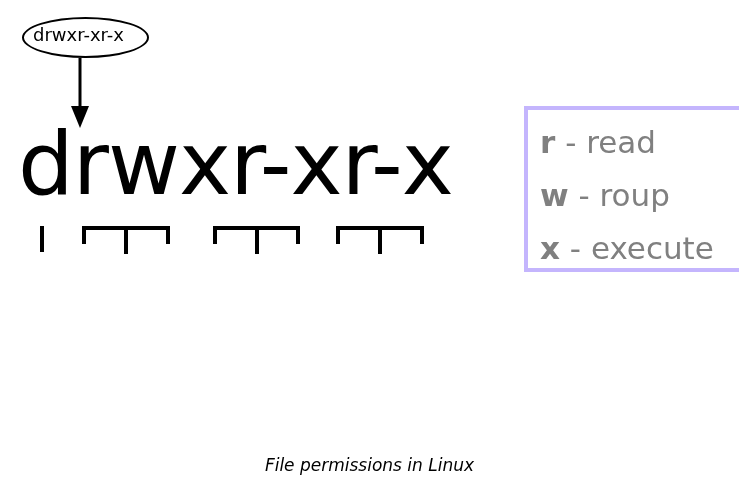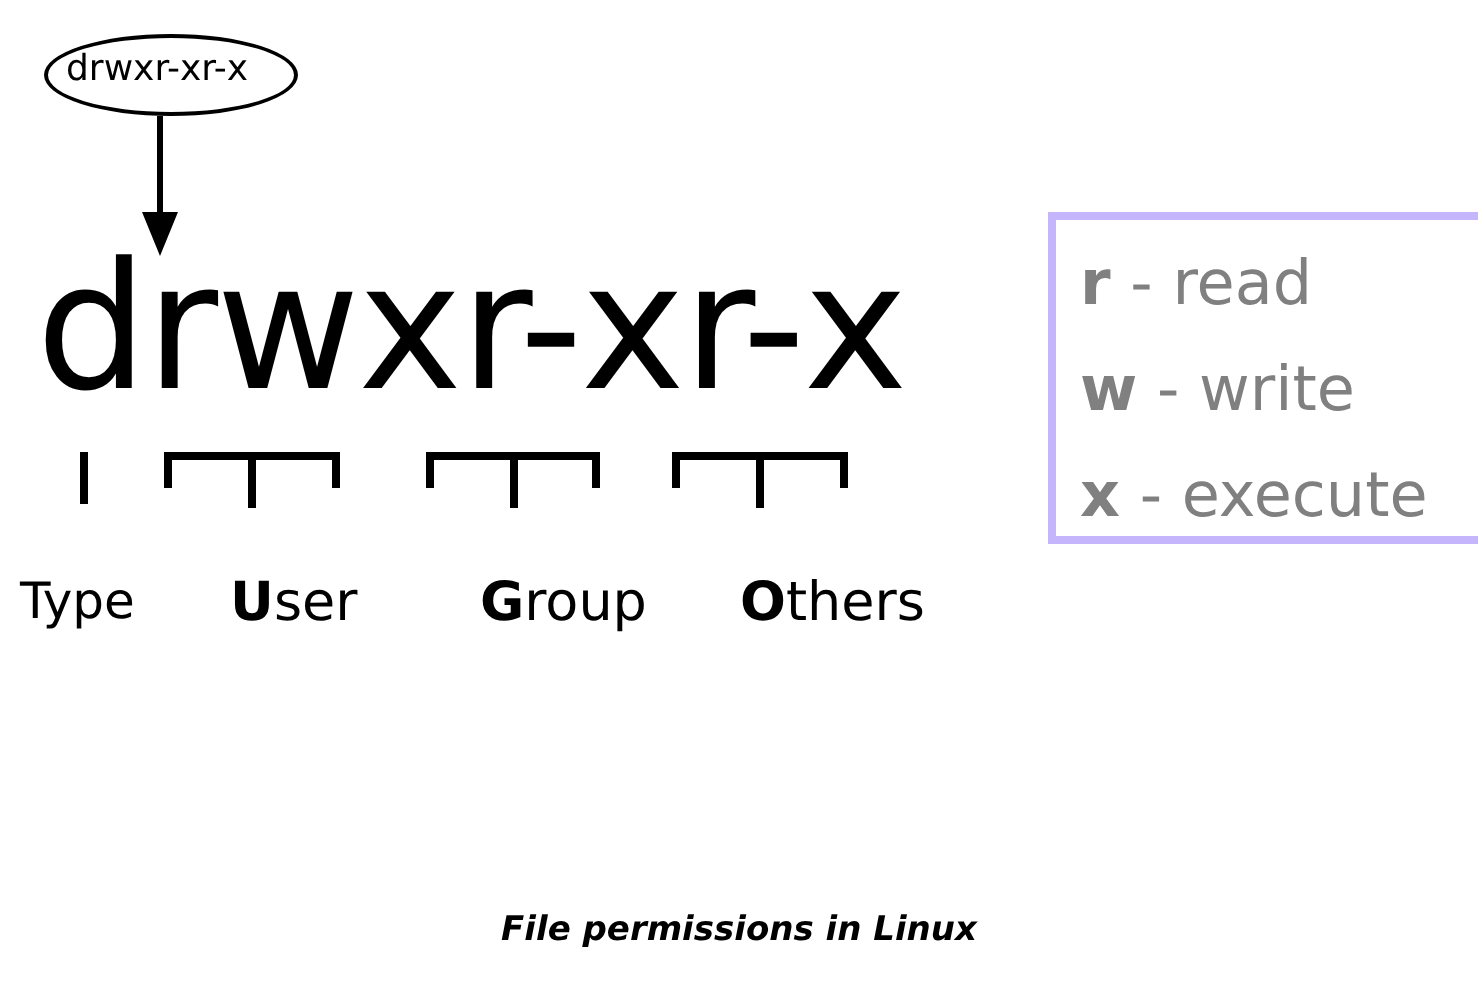--- a/index.html
+++ b/index.html
@@ -135,21 +135,20 @@
   
   .caption {
     position: absolute;
     left: 0;
     top: 455px;
     width: 739px;
     text-align: center;
     font-size: 17px;
     font-style: italic;
     font-family: "DejaVu Sans", sans-serif;
-    font-weight: bold;
   }
 </style>
 </head>
 <body>
 
 <div id="stage">
 
   <div class="ls-line">
     <span class="ls-perm">drwxr-xr-x</span>
   </div>
@@ -184,28 +183,22 @@
     </g>
 
     <g>
       <line x1="338" y1="4" x2="338" y2="22" stroke="#000" stroke-width="4"></line>
       <line x1="338" y1="6" x2="424" y2="6" stroke="#000" stroke-width="4"></line>
       <line x1="422" y1="4" x2="422" y2="22" stroke="#000" stroke-width="4"></line>
       <line x1="380" y1="6" x2="380" y2="32" stroke="#000" stroke-width="4"></line>
     </g>
   </svg>
 
-  <div class="labels">
-    <span class="label label-type"><span class="capx">T</span><span>ype</span></span>
-    <span class="label label-user"><span class="cap">U</span><span>ser</span></span>
-    <span class="label label-group"><span class="cap">G</span><span>roup</span></span>
-    <span class="label label-others"><span class="cap">O</span><span>thers</span></span>
-  </div>
 
   <div class="legend">
     <div class="legend-row"><span class="key">r</span><span> - read</span></div>
-    <div class="legend-row"><span class="key">w</span><span> - write</span></div>
+    <div class="legend-row"><span class="key">w</span><span> - roup</span></div>
     <div class="legend-row"><span class="key">x</span><span> - execute</span></div>
   </div>
 
   <div class="caption">File permissions in Linux</div>
 
 </div>
 
 </body></html>

